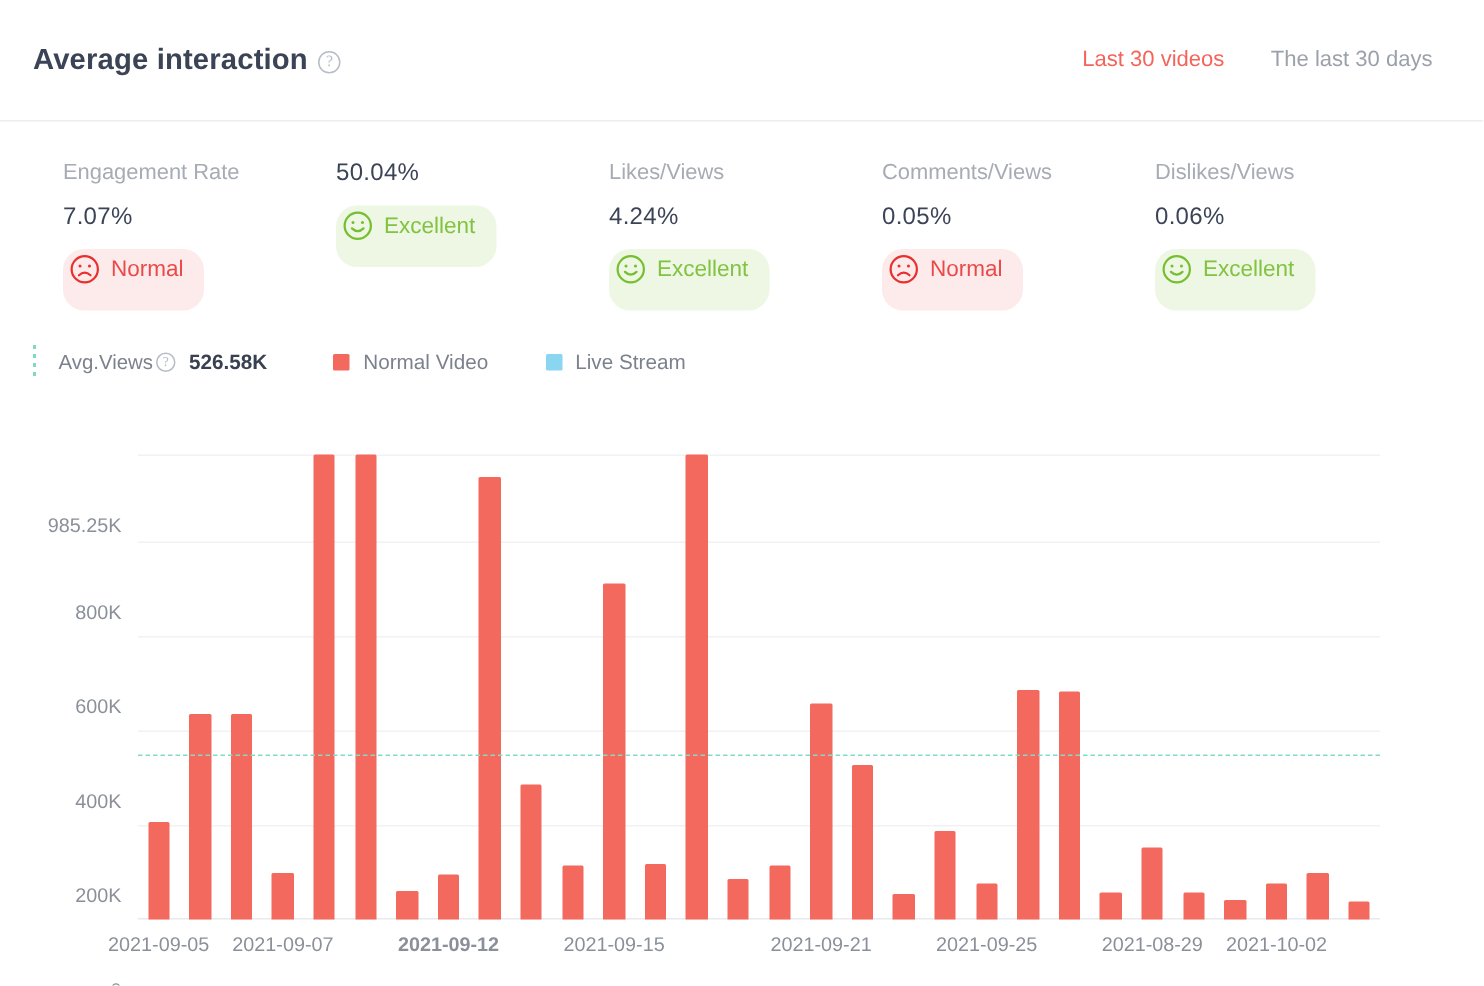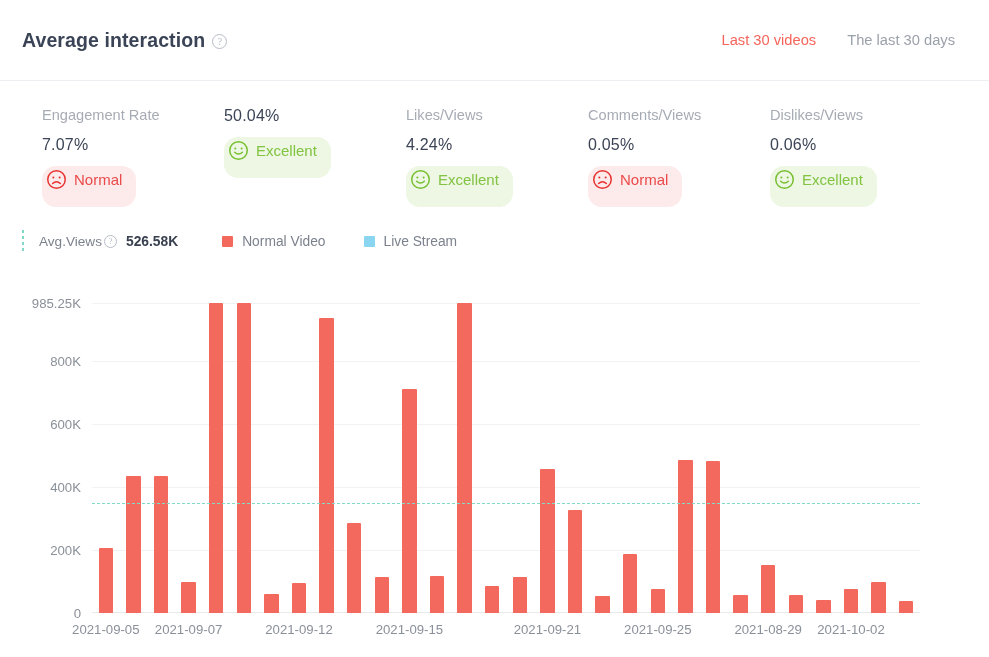--- a/index.html
+++ b/index.html
@@ -195,20 +195,21 @@
     background: #e9eaec;
   }
   .ytick {
     position: absolute;
     right: 100%;
     margin-right: 11px;
     transform: translateY(-50%);
     font-size: 13.2px;
     color: #8a9099;
     white-space: nowrap;
+    margin-top: 47px;
   }
   .avgline {
     position: absolute;
     left: 0;
     right: 0;
     height: 0;
     border-top: 1.6px dashed #83dac6;
   }
   .bar {
     position: absolute;
@@ -373,21 +374,21 @@
         <div class="bar" title="Normal Video" style="left: 77.4667%; width: 1.73333%; height: 5.88683%; background: rgb(244, 105, 94);"></div>
         <div class="bar" title="Normal Video" style="left: 80.8%; width: 1.73333%; height: 15.4276%; background: rgb(244, 105, 94);"></div>
         <div class="bar" title="Normal Video" style="left: 84.1333%; width: 1.73333%; height: 5.88683%; background: rgb(244, 105, 94);"></div>
         <div class="bar" title="Normal Video" style="left: 87.4667%; width: 1.73333%; height: 4.05988%; background: rgb(244, 105, 94);"></div>
         <div class="bar" title="Normal Video" style="left: 90.8%; width: 1.73333%; height: 7.71378%; background: rgb(244, 105, 94);"></div>
         <div class="bar" title="Normal Video" style="left: 94.1333%; width: 1.73333%; height: 9.84522%; background: rgb(244, 105, 94);"></div>
         <div class="bar" title="Normal Video" style="left: 97.4667%; width: 1.73333%; height: 3.85689%; background: rgb(244, 105, 94);"></div>
         <div class="avgline" style="top: 64.6029%; border-top-color: rgb(131, 218, 198);"></div>
         <div class="xtick" style="left: 1.66667%;">2021-09-05</div>
         <div class="xtick" style="left: 11.6667%;">2021-09-07</div>
-        <div class="xtick" style="left: 25%;">2021-09-12</div>
+        <div class="xtick" style="left: 25%; font-weight: bold;">2021-09-12</div>
         <div class="xtick" style="left: 38.3333%;">2021-09-15</div>
         <div class="xtick" style="left: 55%;">2021-09-21</div>
         <div class="xtick" style="left: 68.3333%;">2021-09-25</div>
         <div class="xtick" style="left: 81.6667%;">2021-08-29</div>
         <div class="xtick" style="left: 91.6667%;">2021-10-02</div>
       </div>
   </div>
 
 </div>
 

